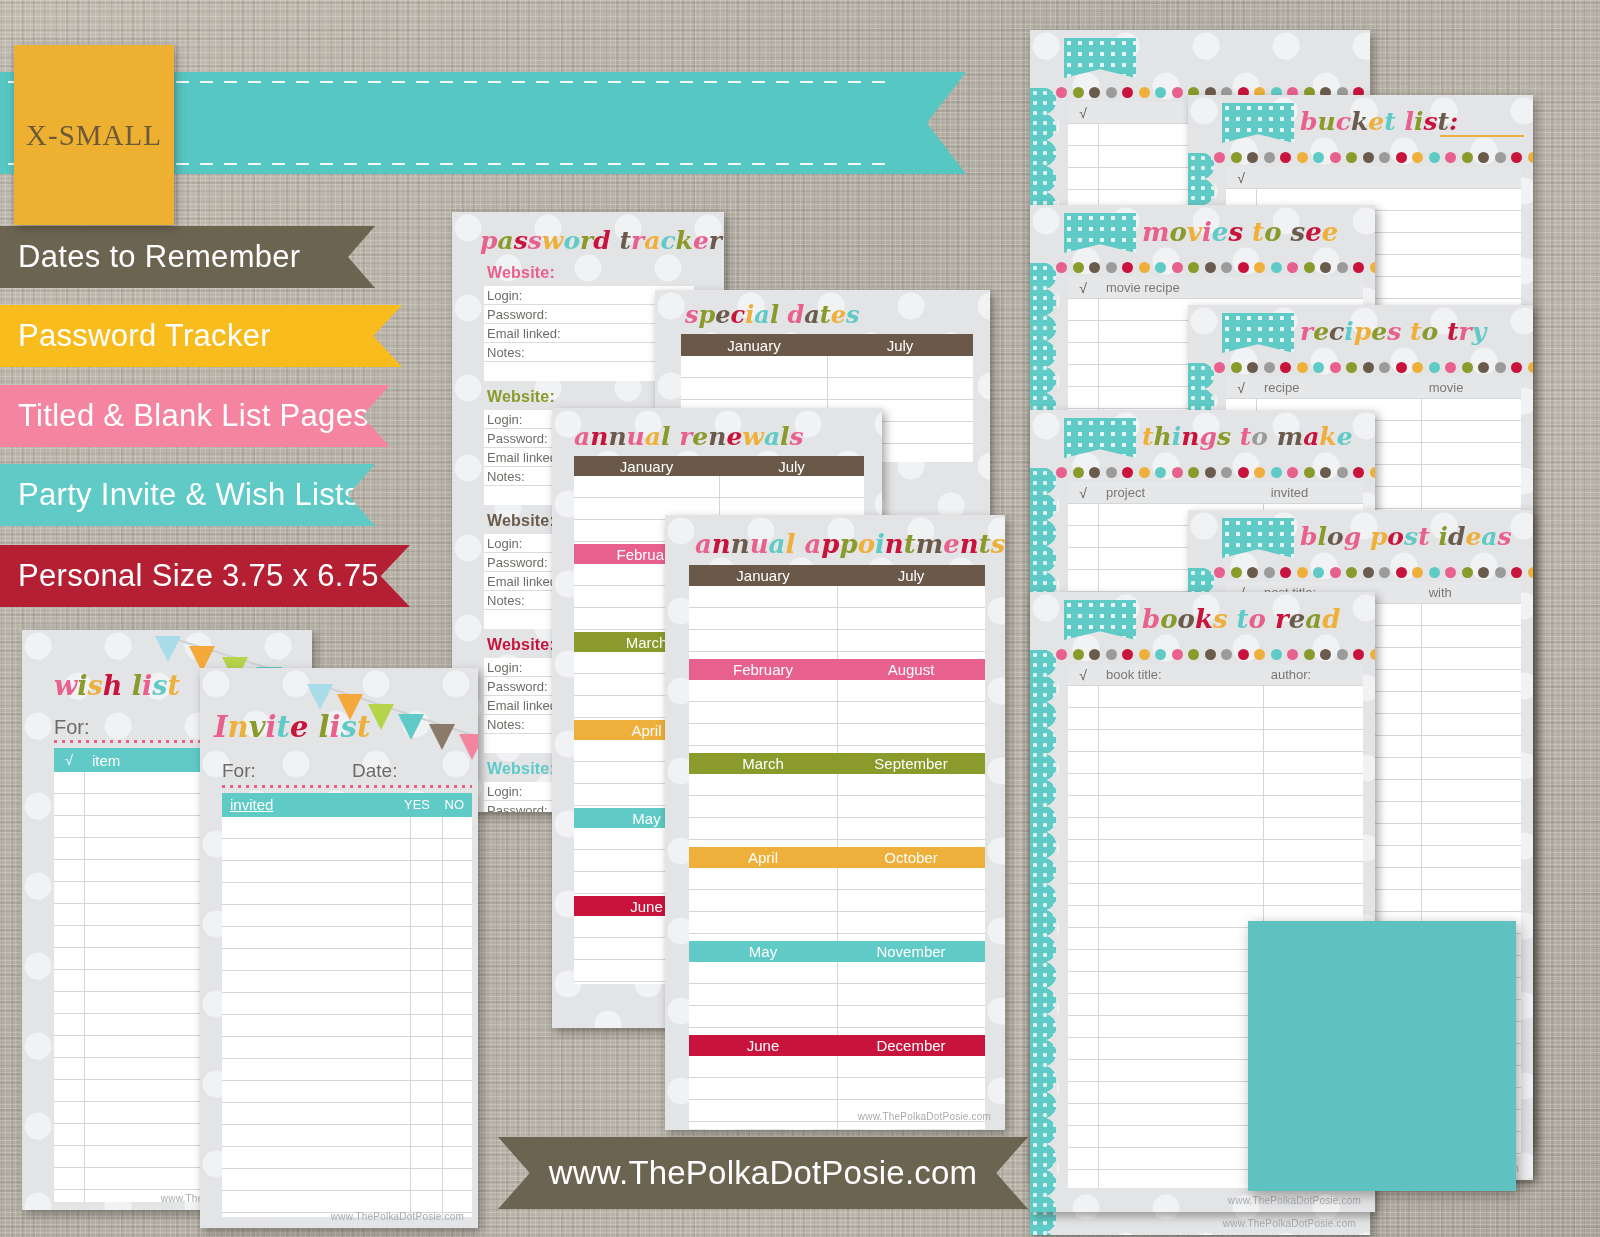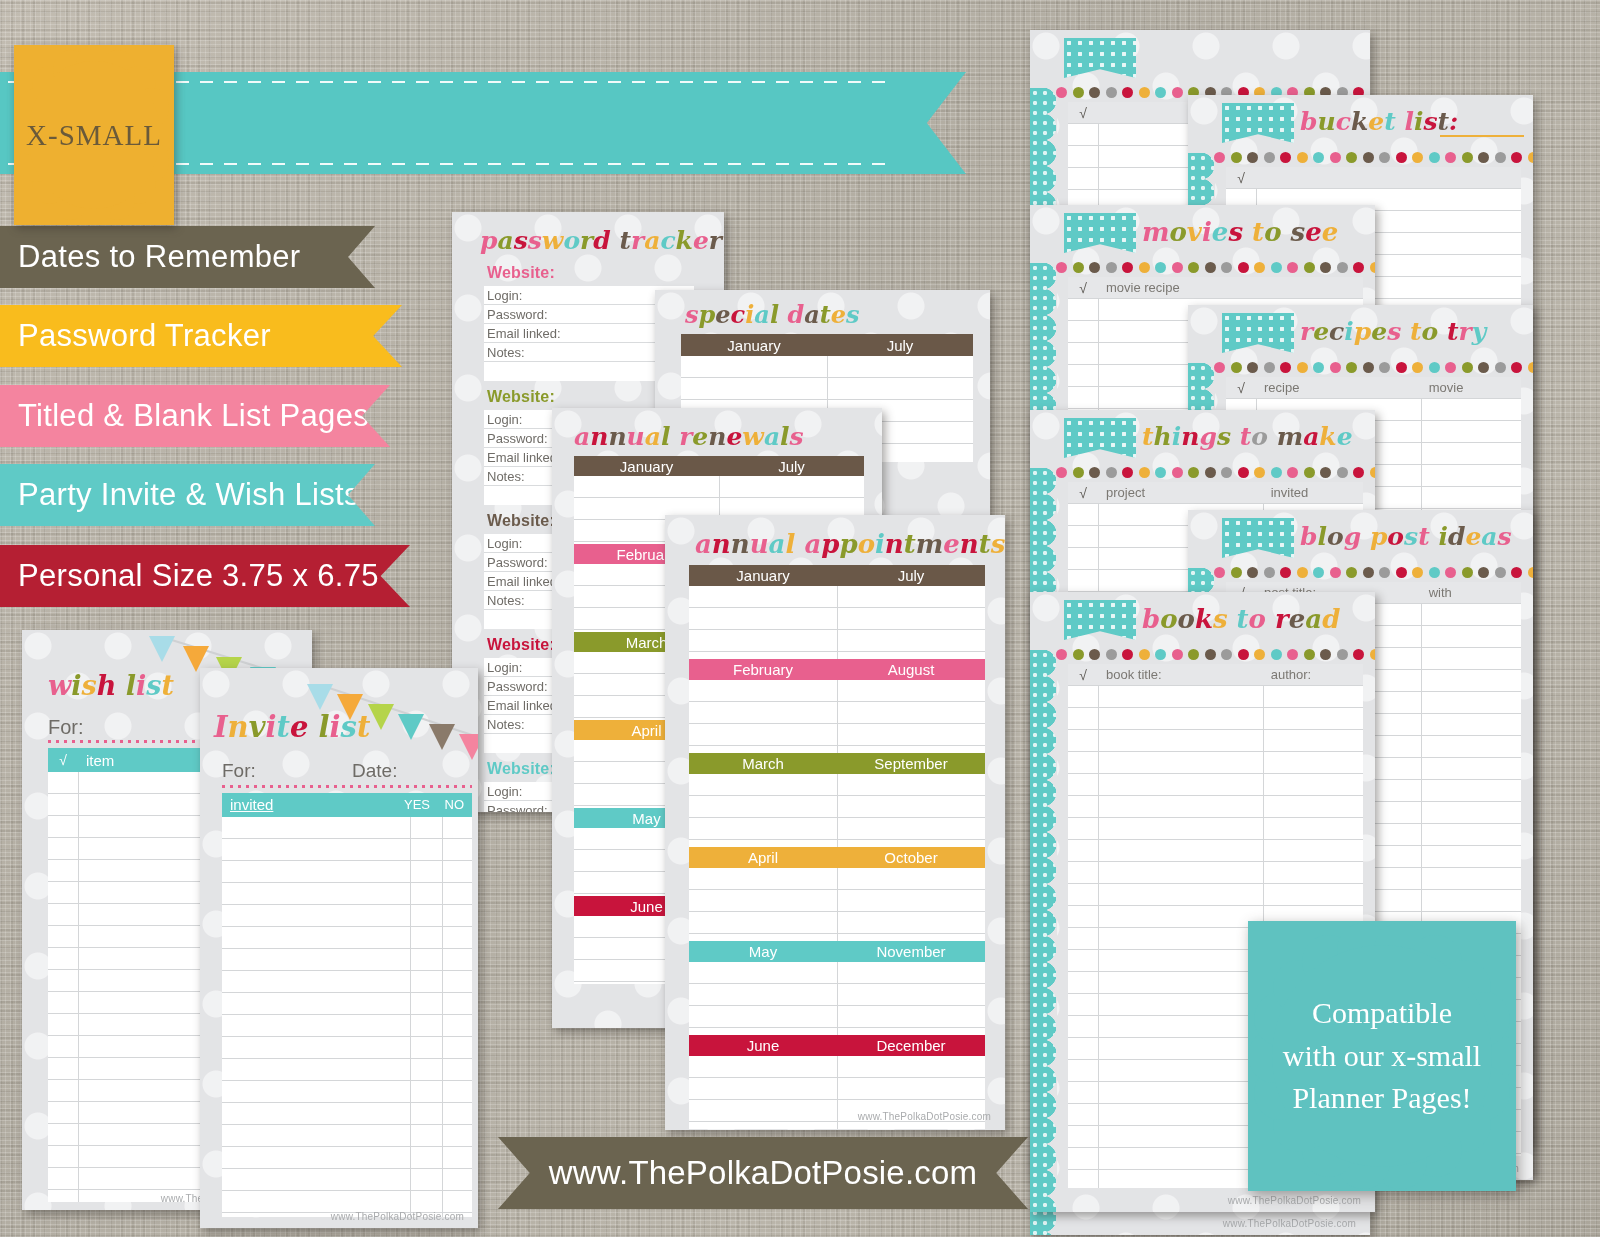--- a/index.html
+++ b/index.html
@@ -571,21 +571,21 @@
             <div class="m">June</div>
             <div class="m">December</div>
           </div>
           <div class="lined" style="left: 24px; top: 541px; width: 296px; height: 73px;"></div>
           <div class="vline" style="left: 172px; top: 541px; height: 73px;"></div>
         </div>
       <div class="wm" style="right:14px; bottom:8px;">www.ThePolkaDotPosie.com</div>
     </div>
   </div>
 
-  <div class="sheet" style="left:22px; top:630px; width:290px; height:580px;">
+  <div class="sheet" style="left:22px; top:630px; width:290px; height:580px;padding-left:6px;">
     <div class="dots"></div>
     <div class="sheet-inner">
       <div class="bunting" id="wl-bunting" style="left:140px; top:6px; width:175px; height:60px;">
           <div class="str" style="width: 175.864px; transform: rotate(17.1985deg);"></div>
           <i style="left: -13px; top: 0px; border-top: 26px solid rgb(168, 220, 232);"></i>
           <i style="left: 20.6px; top: 10.4px; border-top: 26px solid rgb(245, 169, 58);"></i>
           <i style="left: 54.2px; top: 20.8px; border-top: 26px solid rgb(181, 212, 74);"></i>
           <i style="left: 87.8px; top: 31.2px; border-top: 26px solid rgb(95, 202, 198);"></i>
           <i style="left: 121.4px; top: 41.6px; border-top: 26px solid rgb(138, 122, 106);"></i>
         </div>
@@ -691,25 +691,20 @@
         <i style="width: 20%; height: 20%; left: 2.4123%; top: 26.3192%; background: inherit;"></i>
         <i style="width: 20%; height: 20%; left: 9.35822%; top: 14.2885%; background: inherit;"></i>
         <i style="width: 20%; height: 20%; left: 20%; top: 5.35898%; background: inherit;"></i>
         <i style="width: 20%; height: 20%; left: 33.0541%; top: 0.60769%; background: inherit;"></i>
         <i style="width: 20%; height: 20%; left: 46.9459%; top: 0.60769%; background: inherit;"></i>
         <i style="width: 20%; height: 20%; left: 60%; top: 5.35898%; background: inherit;"></i>
         <i style="width: 20%; height: 20%; left: 70.6418%; top: 14.2885%; background: inherit;"></i>
         <i style="width: 20%; height: 20%; left: 77.5877%; top: 26.3192%; background: inherit;"></i>
       </div>
     <div class="core" style="background:#5fc2c0;"></div>
-    <div class="label">
-      <div>Compatible</div>
-      <div>with our x-small</div>
-      <div>Planner Pages!</div>
-    </div>
   </div>
 
   <div style="position:absolute; left:498px; top:1137px; width:530px; height:72px; background:#6b6450;
               clip-path:polygon(0 0,100% 0,94% 50%,100% 100%,0 100%,6% 50%); box-shadow:0 3px 7px rgba(40,36,30,0.35);
               display:flex; align-items:center; justify-content:center;">
     <span style="color:#fff; font-size:33px; font-weight:300; letter-spacing:.2px;">www.ThePolkaDotPosie.com</span>
   </div>
 
 </div>
 

